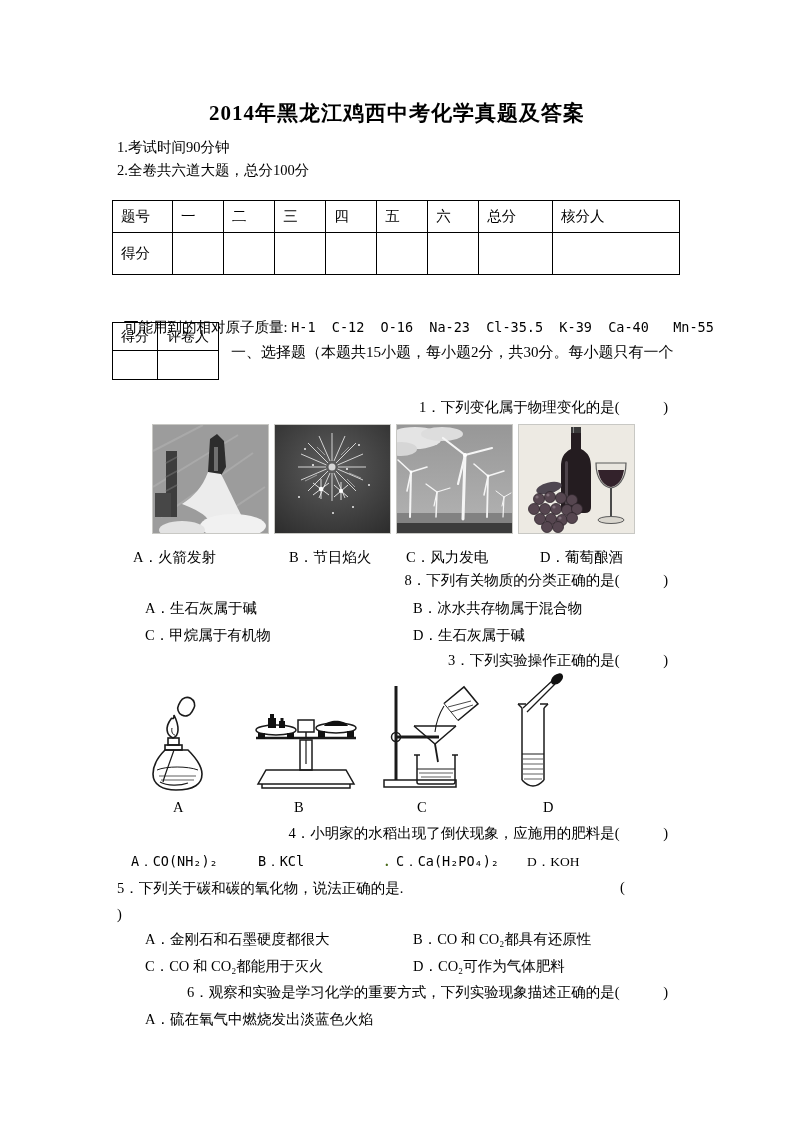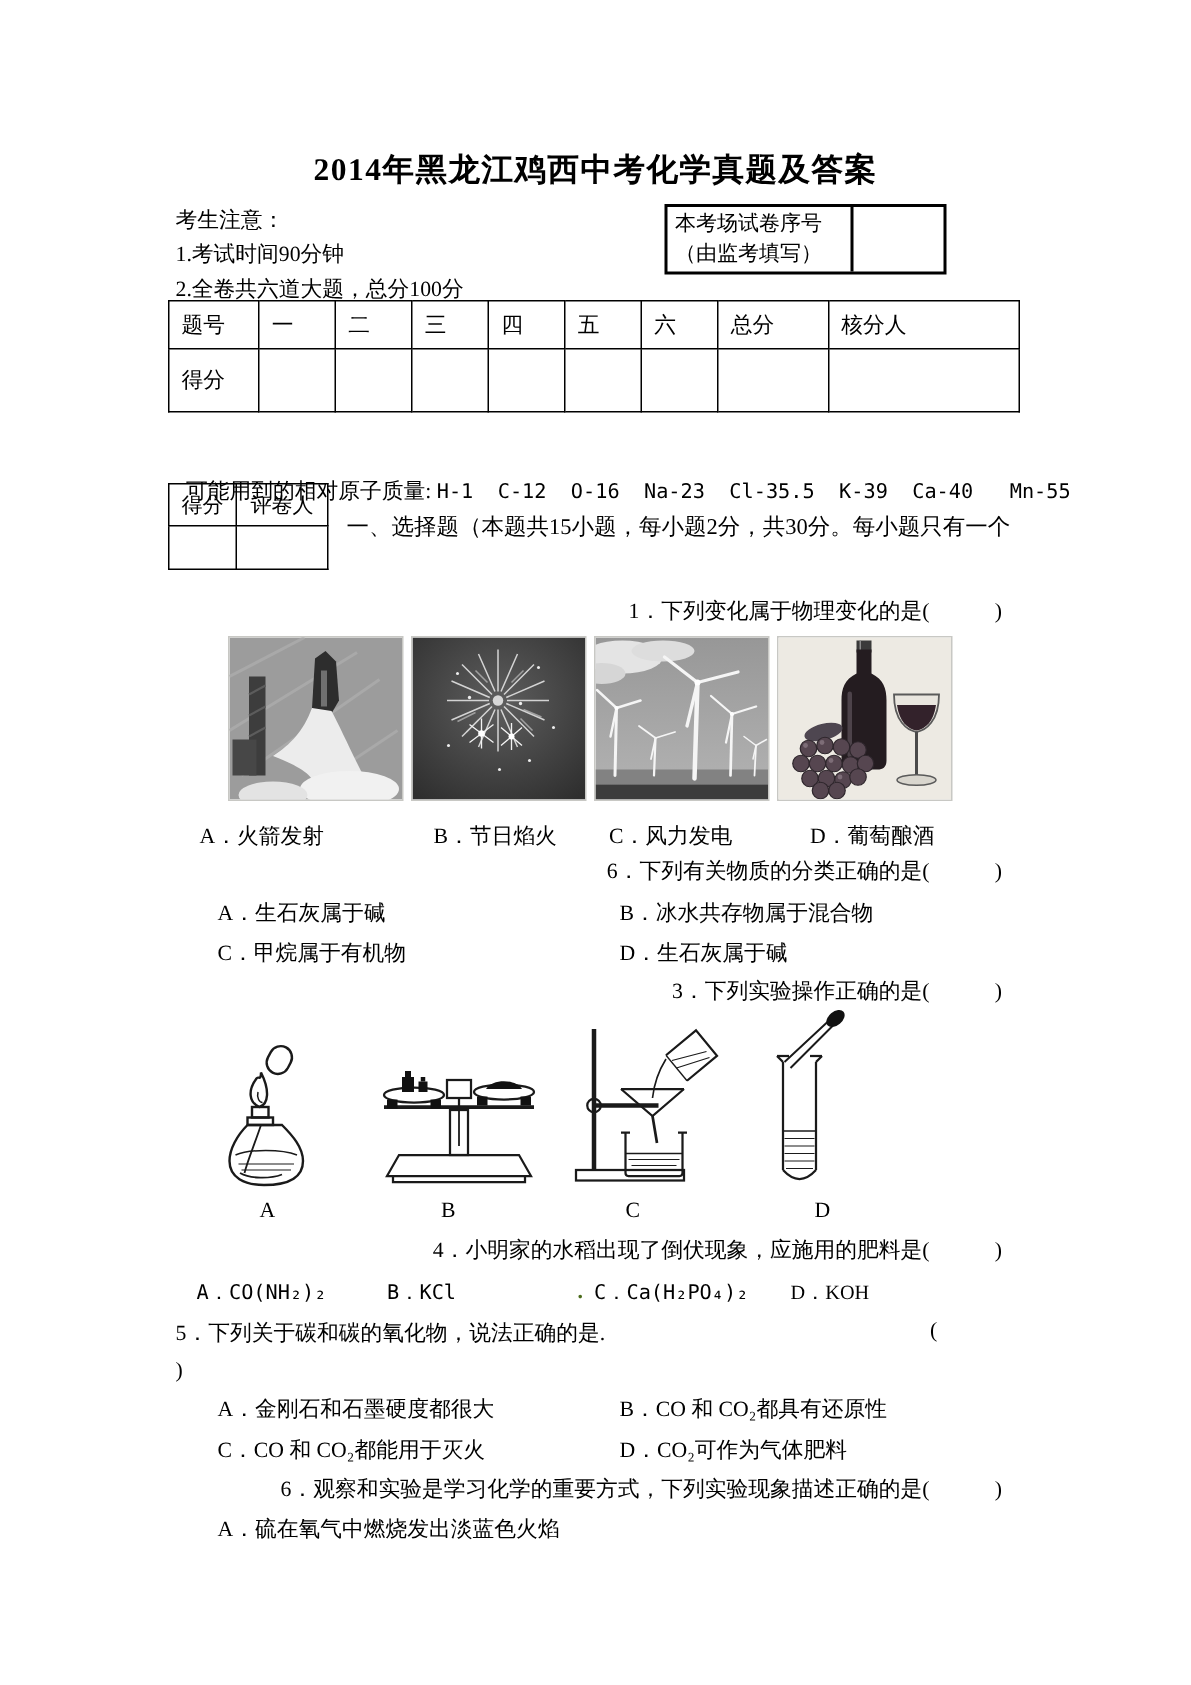--- a/index.html
+++ b/index.html
@@ -33,32 +33,24 @@
   .stray{color:#4a6b1a;font-weight:bold;}
 </style>
 </head>
 <body>
 
 <div class="sheet">
 
   <div class="abs title">2014年黑龙江鸡西中考化学真题及答案</div>
 
   <div class="abs notice">
-    <div>考生注意：</div>
     <div>1.考试时间90分钟</div>
     <div>2.全卷共六道大题，总分100分</div>
   </div>
 
-  <div class="abs exam-box">
-    <div class="c1">
-      <div>本考场试卷序号</div>
-      <div>（由监考填写）</div>
-    </div>
-    <div class="c2"></div>
-  </div>
 
   <table class="abs score-table">
     <colgroup>
       <col style="width:10.6%">
         <col style="width:9%">
         <col style="width:9%">
         <col style="width:9%">
       <col style="width:9%">
         <col style="width:9%">
         <col style="width:9%">
@@ -233,21 +225,21 @@
       </g>
     </svg>
   </div>
 
   <span class="abs opt" style="left:133px;top:548px;">A．火箭发射</span>
   <span class="abs opt" style="left:289px;top:548px;">B．节日焰火</span>
   <span class="abs opt" style="left:406px;top:548px;">C．风力发电</span>
   <span class="abs opt" style="left:540px;top:548px;">D．葡萄酿酒</span>
 
   <div class="abs qline" style="top:571px;">
-    <span>6．下列有关物质的分类正确的是</span>
+    <span>8．下列有关物质的分类正确的是</span>
     <span>(　　　)</span>
   </div>
   <span class="abs opt" style="left:145px;top:599px;">A．生石灰属于碱</span>
   <span class="abs opt" style="left:413px;top:599px;">B．冰水共存物属于混合物</span>
   <span class="abs opt" style="left:145px;top:626px;">C．甲烷属于有机物</span>
   <span class="abs opt" style="left:413px;top:626px;">D．生石灰属于碱</span>
 
   <div class="abs qline" style="top:651px;">
     <span>3．下列实验操作正确的是</span>
     <span>(　　　)</span>

